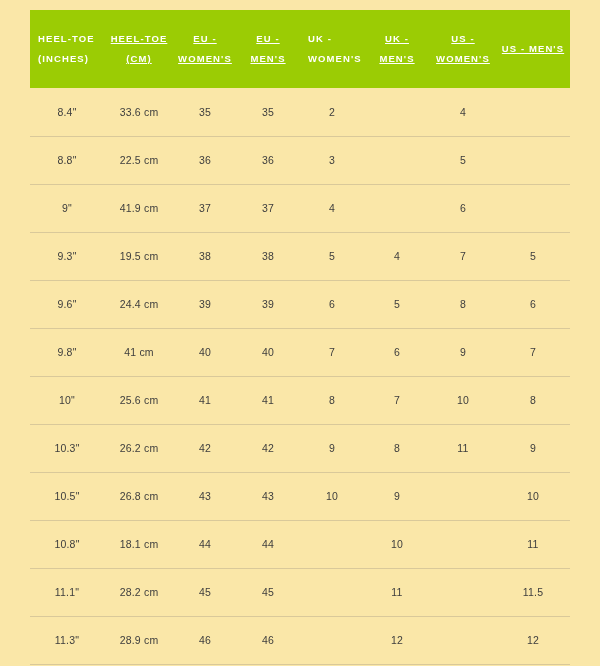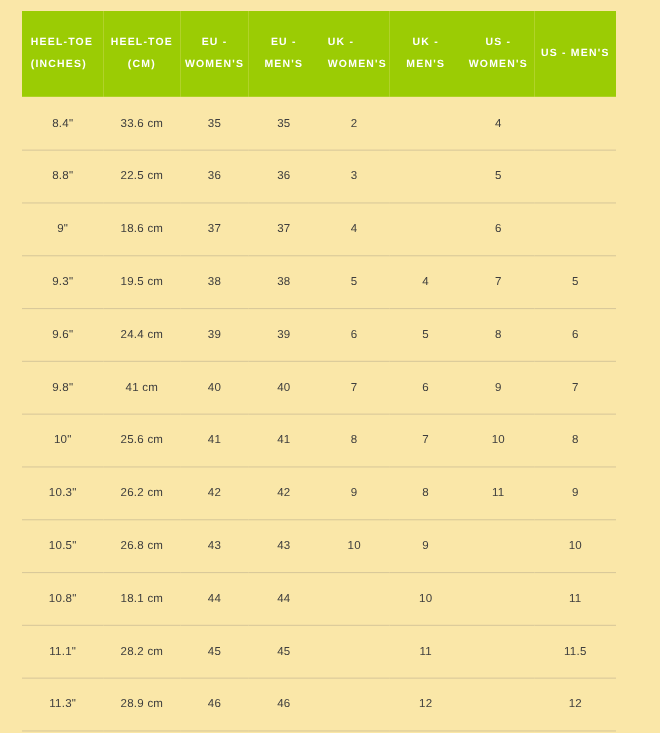--- a/index.html
+++ b/index.html
@@ -15,21 +15,21 @@
   }
   .page {
     position: relative;
     width: 600px;
     height: 666px;
     background: #fae7a8;
     box-sizing: border-box;
   }
   .size-table {
     position: absolute;
-    left: 20px;
+    left: 30px;
     top: 10px;
     width: 540px;
     border-collapse: collapse;
     table-layout: fixed;
   }
   .size-table thead th {
     background: #9bcc04;
     color: #ffffff;
     font-size: 9.5px;
     font-weight: bold;
@@ -40,20 +40,21 @@
     vertical-align: middle;
     border: none;
     box-sizing: border-box;
   }
   .size-table thead th.align-left {
     text-align: left;
     padding-left: 8px;
   }
   .size-table thead th.align-center {
     text-align: center;
+    text-decoration: underline;
   }
   .size-table tbody td {
     font-size: 10.5px;
     color: #3d3d3d;
     text-align: center;
     height: 48px;
     padding: 0 2px;
     border-bottom: 1px solid #d9c99a;
     vertical-align: middle;
     box-sizing: border-box;
@@ -111,21 +112,21 @@
           <td>22.5 cm</td>
           <td>36</td>
           <td>36</td>
           <td>3</td>
           <td></td>
           <td>5</td>
           <td></td>
         </tr>
         <tr>
           <td>9"</td>
-          <td>18.6 cm</td>
+          <td>41.9 cm</td>
           <td>37</td>
           <td>37</td>
           <td>4</td>
           <td></td>
           <td>6</td>
           <td></td>
         </tr>
         <tr>
           <td>9.3"</td>
           <td>19.5 cm</td>

